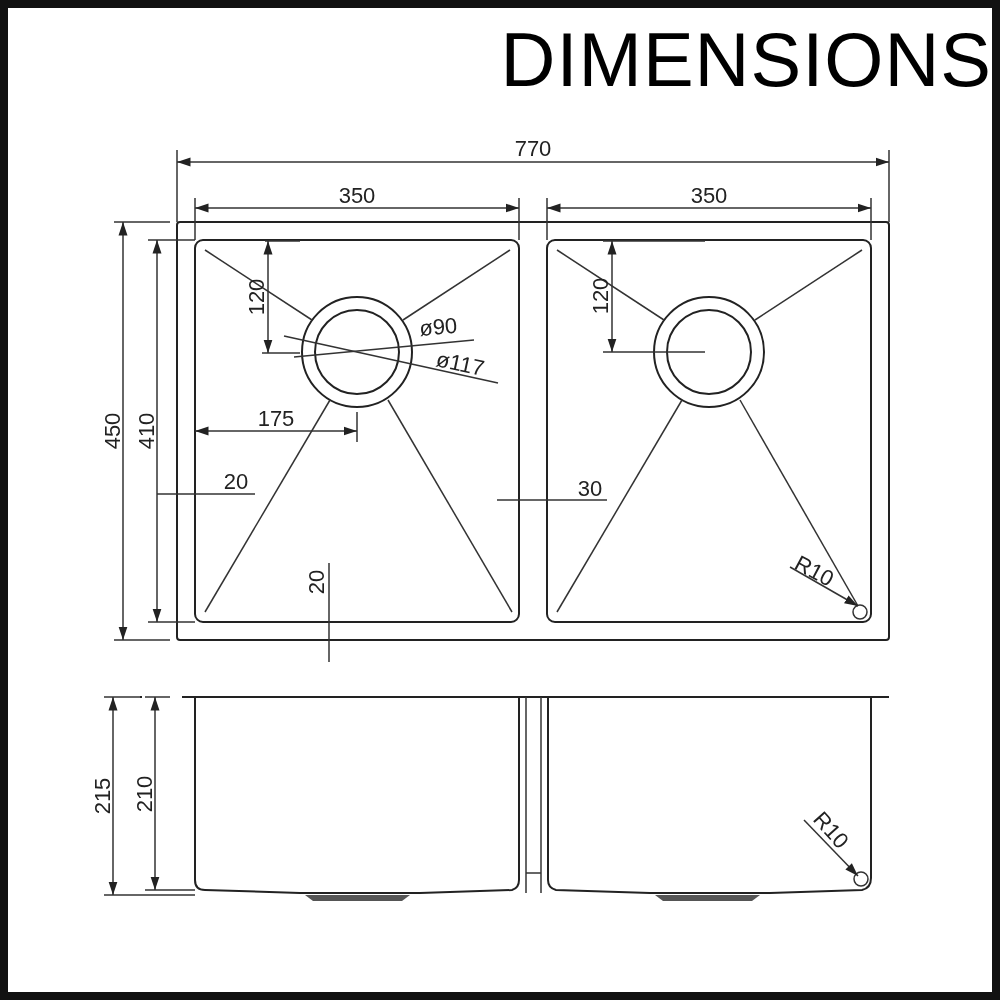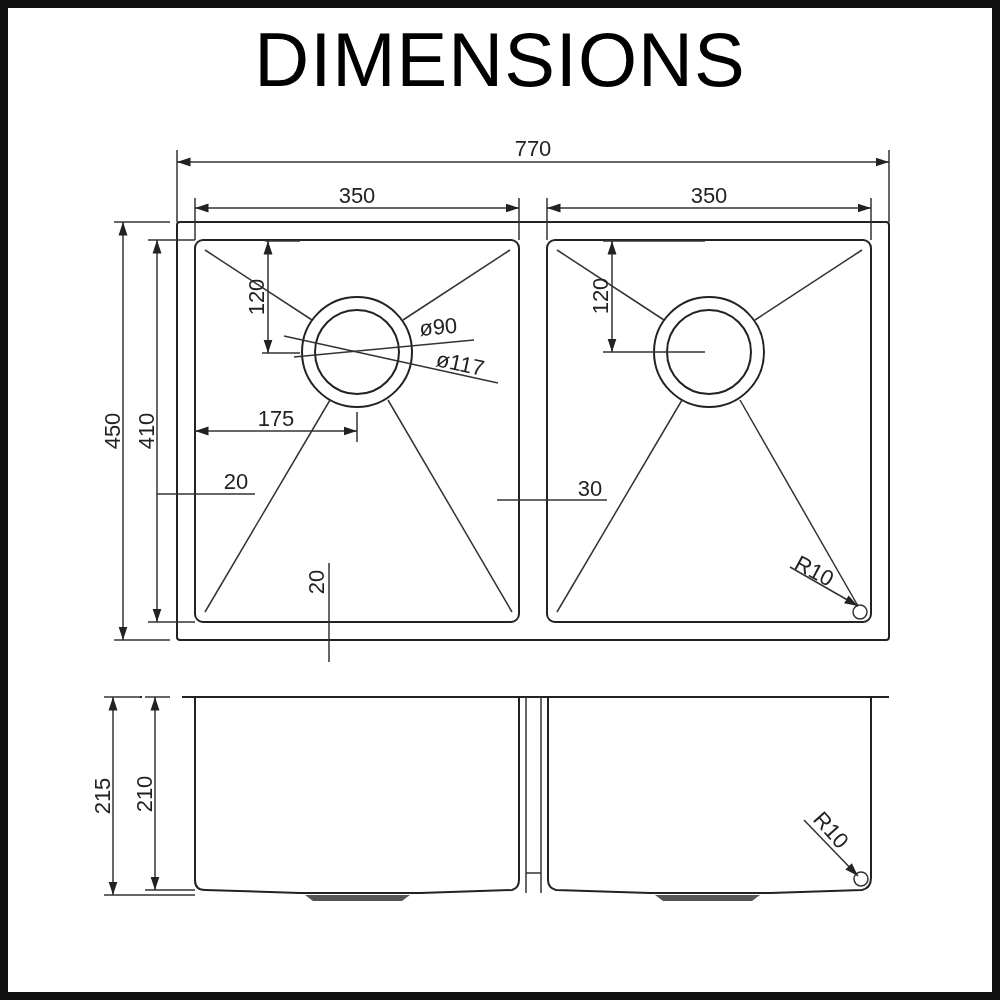--- a/index.html
+++ b/index.html
@@ -1,21 +1,21 @@
 <!DOCTYPE html>
 <html><head>
   <meta charset="utf-8">
   <style>
     html, body { margin: 0; padding: 0; background: #ffffff; }
     .frame {
       position: relative; width: 1000px; height: 1000px; box-sizing: border-box;
       border: 8px solid #111111; background: #ffffff; overflow: hidden;
     }
     .title {
-      position: absolute; left: 0; top: 14px; width: 100%; text-align: center;
+      position: absolute; left: 0; top: 14px; width: 100%; text-align: right;
       font-family: "Liberation Sans", sans-serif; font-weight: 400;
       font-size: 76px; letter-spacing: 1px; color: #000000; line-height: 1;
     }
     svg { position: absolute; left: -8px; top: -8px; }
     .dim { font-family: "Liberation Sans", sans-serif; font-size: 22px; fill: #222222; }
     .ln { stroke: #222222; stroke-width: 2; fill: none; }
     .thin { stroke: #333333; stroke-width: 1.5; fill: none; }
   </style>
 </head>
 <body>

